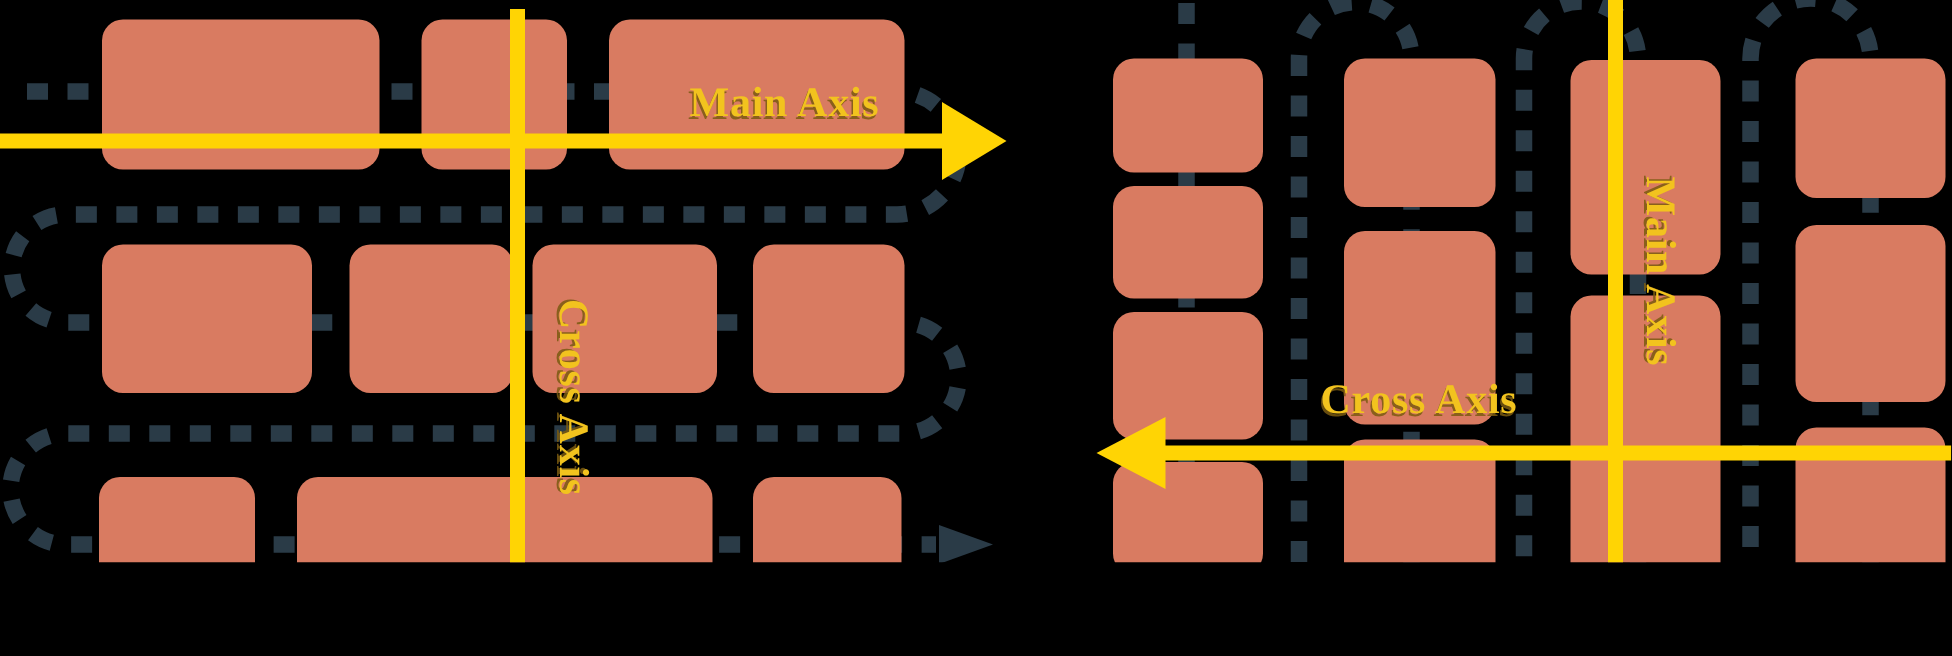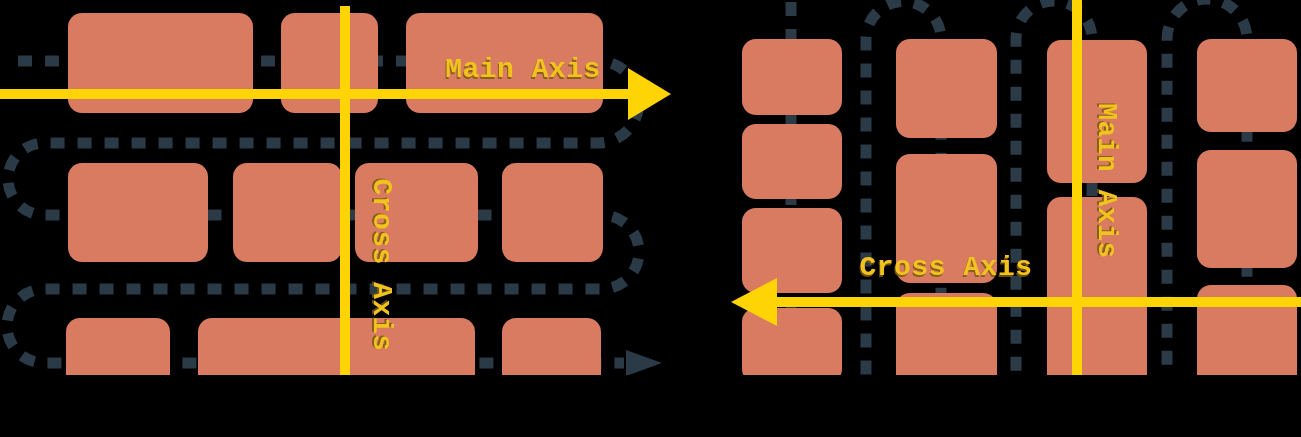--- a/index.html
+++ b/index.html
@@ -1,18 +1,18 @@
 <!DOCTYPE html>
 <html style="--item: #D97B61; --flow: #2A3B47; --axis: #FFD404; --label: #F2C31E;"><head>
 <meta charset="utf-8">
 <style>
   html,body { margin:0; padding:0; background:#000; }
   .stage {
     position:relative; width:1301px; height:375px; background:#000;
-    overflow:hidden; font-family:Liberation Mono, monospace;
+    overflow:hidden; font-family:Liberation Serif, serif;
   }
   svg.layer { position:absolute; left:0; top:0; width:1301px; height:437px; }
   .flow      { fill:none; stroke:var(--flow,#2A3B47); stroke-width:11; stroke-dasharray:14 13; }
   .flow-head { fill:var(--flow,#2A3B47); stroke:none; }
   .axis-line { stroke:var(--axis,#FFD404); stroke-width:10; fill:none; }
   .axis-head { fill:var(--axis,#FFD404); stroke:none; }
   .flex-item { position:absolute; background:var(--item,#D97B61); border-radius:14px; }
   .label {
     position:absolute; color:var(--label,#F2C31E); font-weight:bold; font-size:28px;
     white-space:nowrap; letter-spacing:0.5px;

